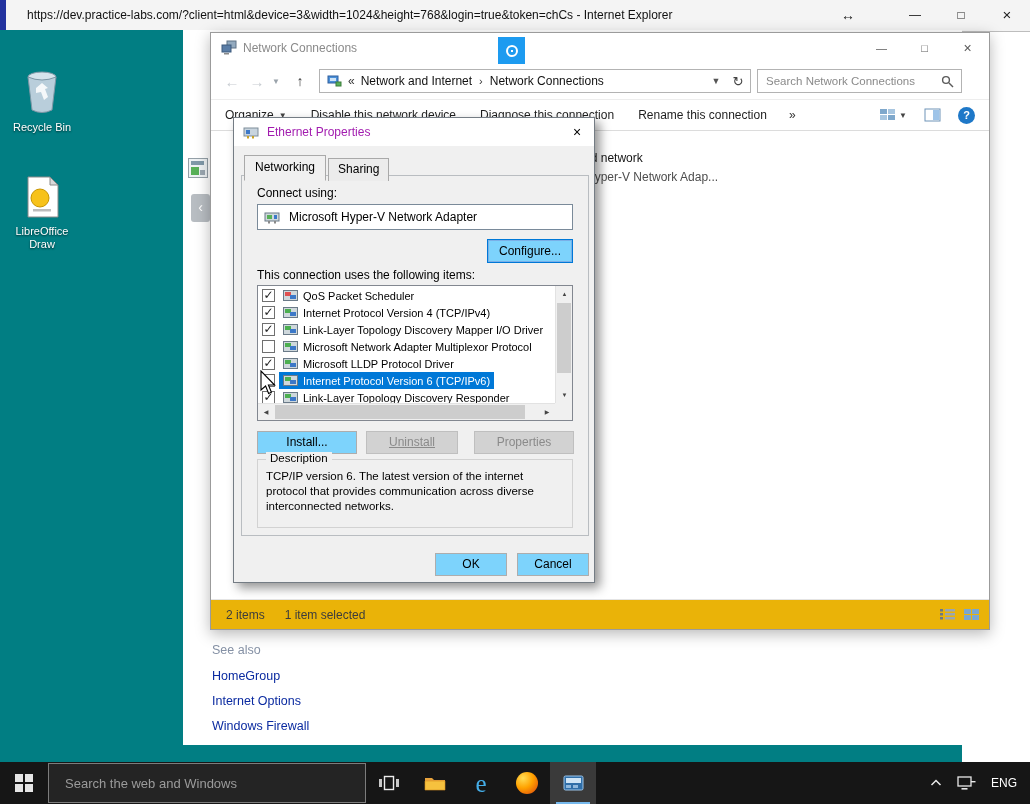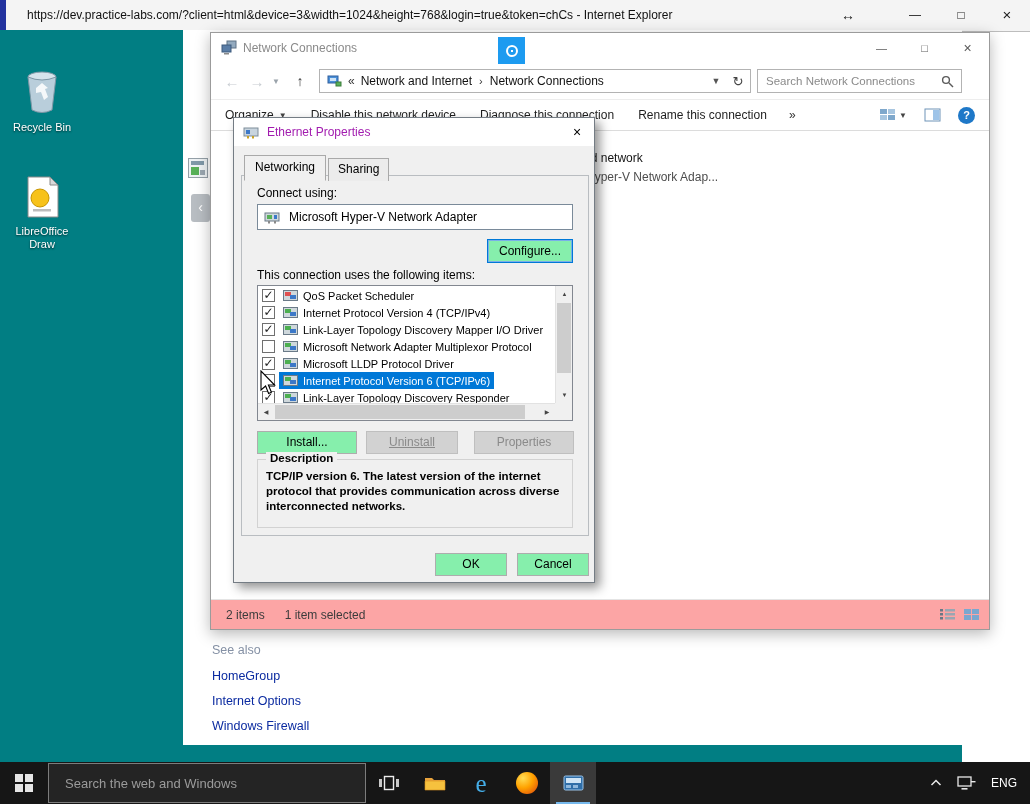--- a/index.html
+++ b/index.html
@@ -73,21 +73,21 @@
   .tb-view .dd{font-size:8px;color:#444;}
   .help-circle{width:17px;height:17px;border-radius:50%;background:#1e78c8;color:#fff;font-size:11px;font-weight:bold;
                text-align:center;line-height:17px;}
 
   .ex-content{position:absolute;left:0;top:99px;right:0;bottom:30px;background:#fff;overflow:hidden;}
   .net-item{position:absolute;left:323px;top:17px;width:230px;line-height:19px;font-size:12px;white-space:nowrap;}
   .net-item .l1{color:#141414;}
   .net-item .l2{color:#4d4d4d;}
 
   .ex-status{position:absolute;left:0;bottom:0;right:0;height:30px;border-top:1px solid #e4e4e4;display:flex;align-items:center;
-             font-size:12px;color:#3c3c3c;background:#fca5a5;}
+             font-size:12px;color:#3c3c3c;background:#eab308;}
   .st-count{margin-left:15px;}
   .st-sel{margin-left:20px;}
   .st-icons{margin-left:auto;display:flex;gap:7px;padding-right:9px;}
 
   
   .dialog{position:absolute;left:233px;top:117px;width:362px;height:466px;background:#f0f0f0;
           border:1px solid #747c84;box-shadow:5px 5px 10px rgba(0,0,0,.42);z-index:20;font-size:12px;}
   .dlg-titlebar{position:absolute;left:0;top:0;right:0;height:28px;background:#fff;display:flex;align-items:center;}
   .dlg-icon{margin-left:9px;display:flex;}
   .dlg-title{margin-left:8px;color:#a21caf;}
@@ -96,21 +96,21 @@
   .tab{border:1px solid #a9a9a9;padding:3px 9px 4px;background:#f0f0f0;}
   .tab.active{border-bottom:1px solid #f0f0f0;padding:4px 10px 6px;position:relative;top:0;}
   .tab.inactive{margin-left:2px;margin-top:3px;background:#ececec;border-bottom:none;}
   .dlg-panel{position:absolute;left:7px;top:57px;width:348px;height:361px;border:1px solid #b9bdc1;background:#f0f0f0;}
 
   .lbl-connect{position:absolute;left:23px;top:68px;}
   .adapter-box{position:absolute;left:23px;top:86px;width:316px;height:26px;background:#fff;border:1px solid #7a8a99;
                display:flex;align-items:center;}
   .adapter-box .txt{margin-left:8px;color:#000;}
   .adapter-box .ic{margin-left:6px;display:flex;}
-  .btn{background:#86efac;border:1px solid #adadad;text-align:center;font-size:12px;color:#000;line-height:21px;position:absolute;height:23px;}
+  .btn{background:#7dd3fc;border:1px solid #adadad;text-align:center;font-size:12px;color:#000;line-height:21px;position:absolute;height:23px;}
   .btn.disabled{background:#d2d2d2;border-color:#bfbfbf;color:#8a8a8a;}
   .btn-configure{left:253px;top:121px;width:86px;height:24px;border:1px solid #0078d7;box-shadow:inset 0 0 0 1px #7ab0e8;line-height:22px;}
   .lbl-items{position:absolute;left:23px;top:150px;}
 
   .listbox{position:absolute;left:23px;top:167px;width:316px;height:136px;background:#fff;border:1px solid #828790;}
   .list-rows{position:absolute;left:0;top:0;right:17px;bottom:17px;overflow:hidden;padding-top:1px;}
   .li-row{height:17px;display:flex;align-items:center;font-size:11px;white-space:nowrap;}
   .li-check{width:13px;height:13px;margin-left:4px;background:#fff;border:1px solid #707070;flex:none;
             font-size:12px;line-height:11px;font-weight:bold;color:#1a1a1a;text-align:center;overflow:visible;}
   .li-sel{display:inline-flex;align-items:center;height:17px;margin-left:4px;padding:0 4px;gap:5px;}
@@ -127,21 +127,21 @@
   .hscroll{position:absolute;left:0;right:17px;bottom:0;height:17px;background:#f0f0f0;border-top:1px solid #e2e2e2;}
   .hscroll .left,.hscroll .right{position:absolute;top:0;width:16px;height:17px;text-align:center;font-size:6px;color:#454545;line-height:17px;}
   .hscroll .left{left:0;} .hscroll .right{right:0;}
   .hscroll .thumb{position:absolute;left:17px;width:250px;top:1px;bottom:1px;background:#cdcdcd;}
   .scorner{position:absolute;right:0;bottom:0;width:17px;height:17px;background:#f0f0f0;}
 
   .btn-install{left:23px;top:313px;width:100px;}
   .btn-uninstall{left:132px;top:313px;width:92px;text-decoration:underline;}
   .btn-properties{left:240px;top:313px;width:100px;}
 
-  .descbox{position:absolute;left:23px;top:341px;width:316px;height:69px;border:1px solid #d2d2d2;font-weight:bold;}
+  .descbox{position:absolute;left:23px;top:341px;width:316px;height:69px;border:1px solid #d2d2d2;}
   .descbox .legend{position:absolute;top:-8px;left:8px;background:#f0f0f0;padding:0 4px;font-size:11.5px;}
   .descbox .body{padding:9px 8px 0 8px;font-size:11.5px;line-height:15px;color:#000;}
 
   .btn-ok{left:201px;top:435px;width:72px;}
   .btn-cancel{left:283px;top:435px;width:72px;}
 
   
   .cursor{position:absolute;left:260px;top:370px;z-index:100;pointer-events:none;}
 
   

